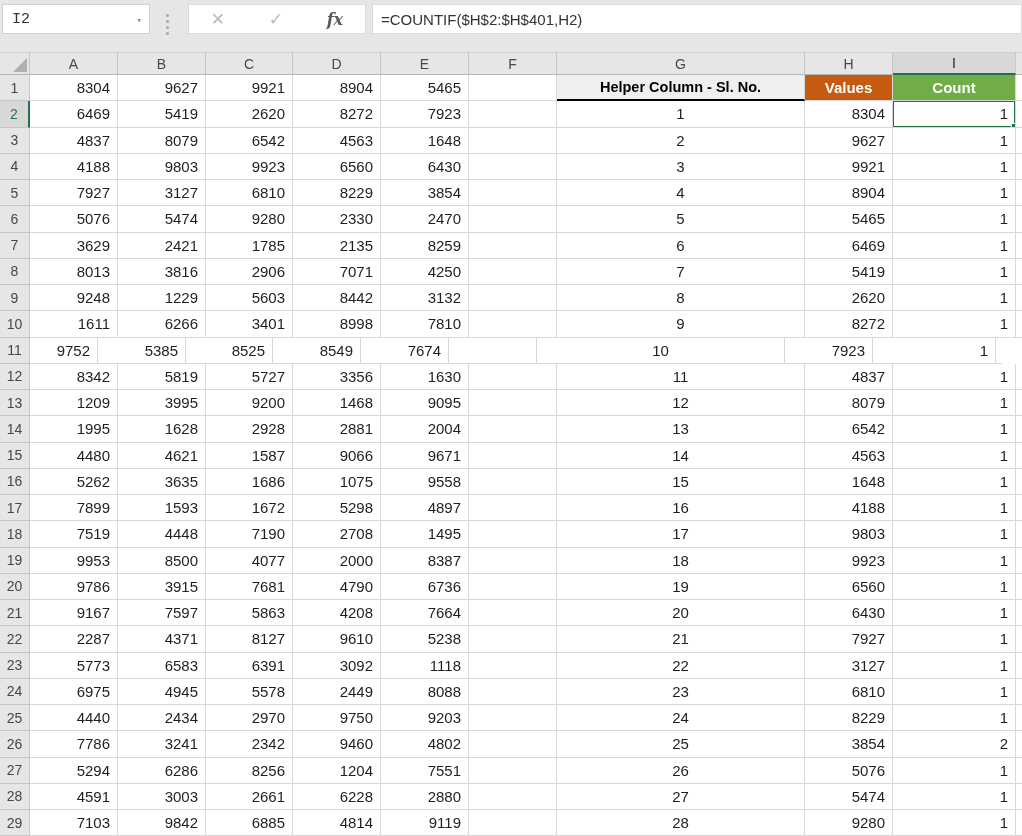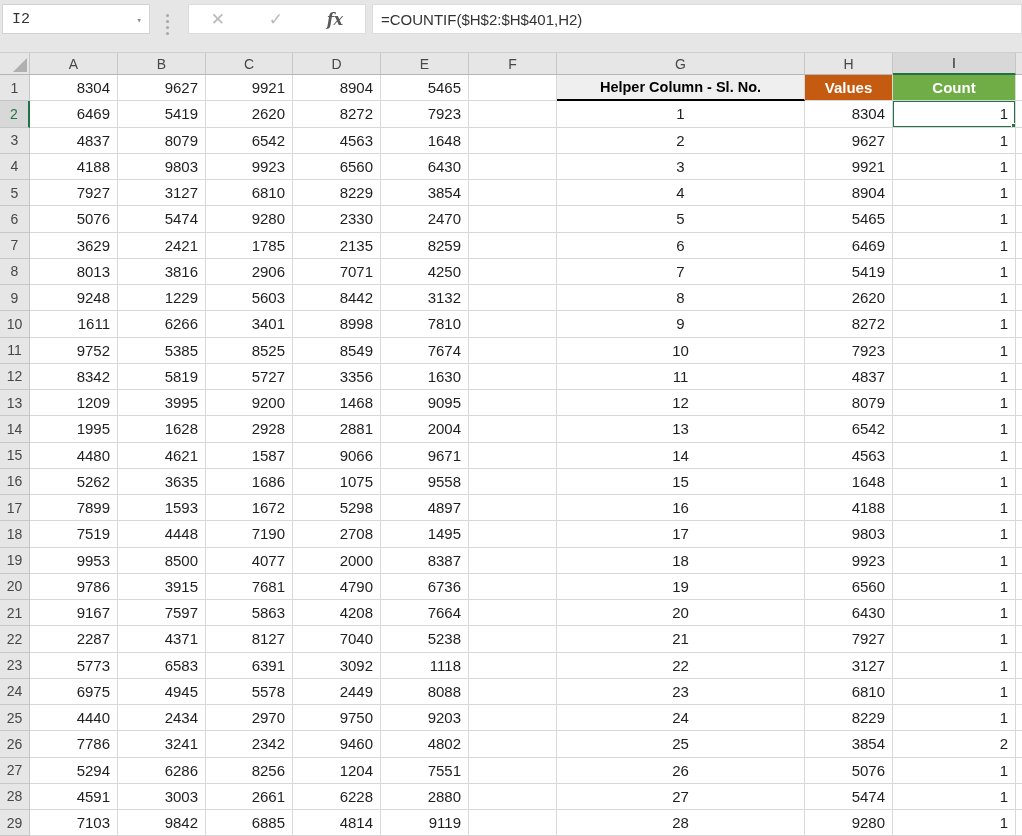--- a/index.html
+++ b/index.html
@@ -218,21 +218,21 @@
         <div class="cell num" style="width: 88px;">8998</div>
         <div class="cell num" style="width: 88px;">7810</div>
         <div class="cell" style="width: 88px;"></div>
         <div class="cell ctr" style="width: 248px;">9</div>
         <div class="cell num" style="width: 88px;">8272</div>
         <div class="cell num" style="width: 123px;">1</div>
         <div class="cell sliver"></div>
       </div>
       <div class="grow">
         <div class="rhcell" style="width: 30px;">11</div>
-        <div class="cell num" style="width: 88px; text-align: right;">9752</div>
+        <div class="cell num" style="width: 68px; text-align: right;">9752</div>
         <div class="cell num" style="width: 88px;">5385</div>
         <div class="cell num" style="width: 87px;">8525</div>
         <div class="cell num" style="width: 88px;">8549</div>
         <div class="cell num" style="width: 88px;">7674</div>
         <div class="cell" style="width: 88px;"></div>
         <div class="cell ctr" style="width: 248px;">10</div>
         <div class="cell num" style="width: 88px;">7923</div>
         <div class="cell num" style="width: 123px;">1</div>
         <div class="cell sliver"></div>
       </div>
@@ -364,21 +364,21 @@
         <div class="cell ctr" style="width: 248px;">20</div>
         <div class="cell num" style="width: 88px;">6430</div>
         <div class="cell num" style="width: 123px;">1</div>
         <div class="cell sliver"></div>
       </div>
       <div class="grow">
         <div class="rhcell" style="width: 30px;">22</div>
         <div class="cell num" style="width: 88px;">2287</div>
         <div class="cell num" style="width: 88px;">4371</div>
         <div class="cell num" style="width: 87px;">8127</div>
-        <div class="cell num" style="width: 88px;">7040</div>
+        <div class="cell num" style="width: 88px;">9610</div>
         <div class="cell num" style="width: 88px;">5238</div>
         <div class="cell" style="width: 88px;"></div>
         <div class="cell ctr" style="width: 248px;">21</div>
         <div class="cell num" style="width: 88px;">7927</div>
         <div class="cell num" style="width: 123px;">1</div>
         <div class="cell sliver"></div>
       </div>
       <div class="grow">
         <div class="rhcell" style="width: 30px;">23</div>
         <div class="cell num" style="width: 88px;">5773</div>

